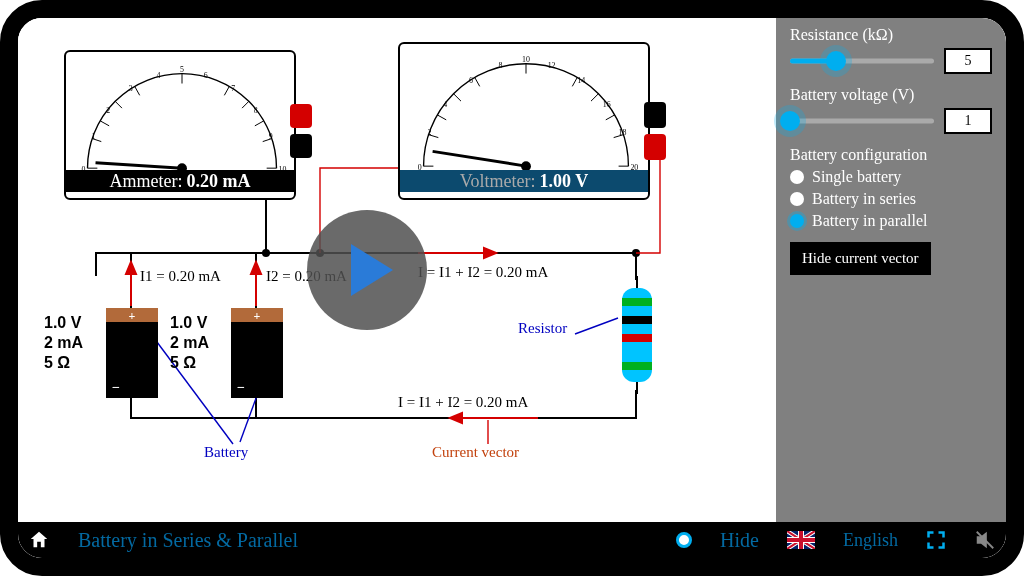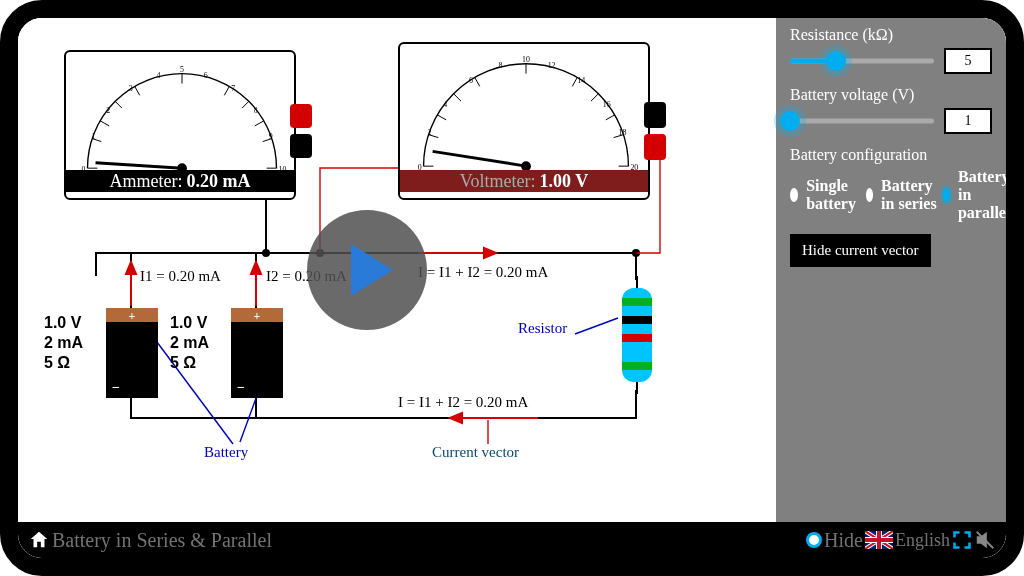--- a/index.html
+++ b/index.html
@@ -11,39 +11,39 @@
     border-radius: 42px;
     position: relative;
     overflow: hidden;
   }
   .app { position: absolute; inset: 0; display: flex; flex-direction: column; background: #fff; }
   .main-area { flex: 1; display: flex; position: relative; }
   .circuit-area { flex: 1; position: relative; background: #fff; }
   .side-panel { width: 230px; background: #808080; color: #fff; padding: 4px 14px; font-size: 16px; }
 
   
-  .footer { height: 36px; background: #000; color: #737373; display: flex; align-items: center; padding: 16px 10px; gap: 2px; font-size: 18px; }
+  .footer { height: 36px; background: #000; color: #0369a1; display: flex; align-items: center; padding: 16px 10px; gap: 28px; font-size: 18px; }
   .footer-title { font-family: Georgia, serif; font-size: 20px; }
   .footer-spacer { flex: 1; }
   .footer .radio-dot { width: 16px; height: 16px; border-radius: 50%; border: 3px solid #00aeef; background: #fff; }
   .flag { width: 28px; height: 18px; background: linear-gradient(#001 0 0); position: relative; }
   .flag svg { width: 28px; height: 18px; display: block; }
   .fs-icon, .mute-icon, .home-icon { color: #00aeef; display: inline-flex; }
   .mute-icon { color: #888; }
   .home-icon { color: #fff; }
 
   
   .panel-label { margin-top: 4px; margin-bottom: 4px; }
   .slider-row { display: flex; align-items: center; gap: 10px; margin-bottom: 12px; }
   .slider { position: relative; flex: 1; height: 16px; }
   .slider-track { position: absolute; top: 50%; left: 0; right: 0; height: 5px; background: #aaa; transform: translateY(-50%); border-radius: 3px; }
   .slider-fill { position: absolute; top: 50%; left: 0; height: 5px; background: #00aeef; transform: translateY(-50%); border-radius: 3px; }
   .slider-thumb { position: absolute; top: 50%; width: 20px; height: 20px; background: #00aeef; border-radius: 50%; transform: translate(-50%, -50%); box-shadow: 0 0 0 6px rgba(0,174,239,.25);}
   .value-box { width: 48px; height: 26px; background: #fff; color: #000; border: 2px solid #000; display: flex; align-items: center; justify-content: center; font-size: 14px; }
-  .radio-group { display: flex; flex-direction: row; gap: 4px; margin-bottom: 12px; font-weight: bold; }
+  .radio-group { display: flex; flex-direction: column; gap: 4px; margin-bottom: 12px; }
   .radio-item { display: flex; align-items: center; gap: 8px; cursor: pointer; }
   .rdot { width: 14px; height: 14px; border-radius: 50%; background: #fff; }
   .rdot.sel { background: #00aeef; box-shadow: 0 0 0 3px rgba(0,174,239,.35);}
   .panel-btn { background: #000; color: #fff; border: none; padding: 8px 12px; font-size: 15px; font-family: Georgia, serif; cursor: pointer; }
 
   
   .meter { position: absolute; border: 2px solid #000; border-radius: 6px; background: #fff; }
   .meter svg { display: block; }
   .meter-label { position: absolute; left: 0; right: 0; bottom: 6px; height: 22px; background: #000; color: #fff; display: flex; align-items: center; justify-content: center; font-size: 18px; }
   .meter-label .val { font-weight: bold; margin-left: 4px; }
@@ -56,21 +56,21 @@
   .battery .plus { position: absolute; top: -11px; left: 50%; transform: translateX(-50%); color: #fff; font-size: 12px; font-weight: bold; }
   .battery .minus { position: absolute; bottom: 2px; left: 6px; color: #fff; font-size: 14px; font-weight: bold; }
   .batt-spec { position: absolute; font-family: Liberation Sans, sans-serif; font-weight: bold; font-size: 16px; }
 
   
   .resistor { position: absolute; }
 
   
   .circ-text { position: absolute; font-size: 15px; }
   .blue { color: #0000c0; }
-  .red { color: #0c4a6e; }
+  .red { color: #c2410c; }
 
   
   .play-overlay { position: absolute; top: 50%; left: 46%; width: 120px; height: 120px; transform: translate(-50%, -50%); border-radius: 50%; background: rgba(80,80,80,.85); display: flex; align-items: center; justify-content: center; cursor: pointer; z-index: 50;}
   .play-overlay .tri { width: 0; height: 0; border-left: 42px solid #2a7bd8; border-top: 26px solid transparent; border-bottom: 26px solid transparent; margin-left: 10px;}
 
   
   .wires { position: absolute; inset: 0; }
 </style>
 </head>
 <body>
@@ -214,21 +214,21 @@
                   <text x="98" y="-32">18</text>
               <text x="110" y="4">20</text>
             </g>
 
             <g transform="rotate(-81)">
               <line x1="0" y1="0" x2="0" y2="-96" stroke="#000" stroke-width="3"></line>
             </g>
             <circle r="5" fill="#000"></circle>
           </g>
         </svg>
-        <div class="meter-label" style="background:#7f1d1d;color:#aaa;">
+        <div class="meter-label" style="background:#0c4a6e;color:#aaa;">
           <span>Voltmeter:</span>
           <span class="val" style="color:#fff">1.00 V</span>
         </div>
         <svg class="terminal" style="right:-24px;top:58px" width="28" height="62">
           <rect x="0" y="0" width="22" height="26" rx="4" fill="#000"></rect>
           <rect x="0" y="32" width="22" height="26" rx="4" fill="#d40000"></rect>
         </svg>
       </div>
 
       <div class="battery-block" style="left:88px; top:302px;">

